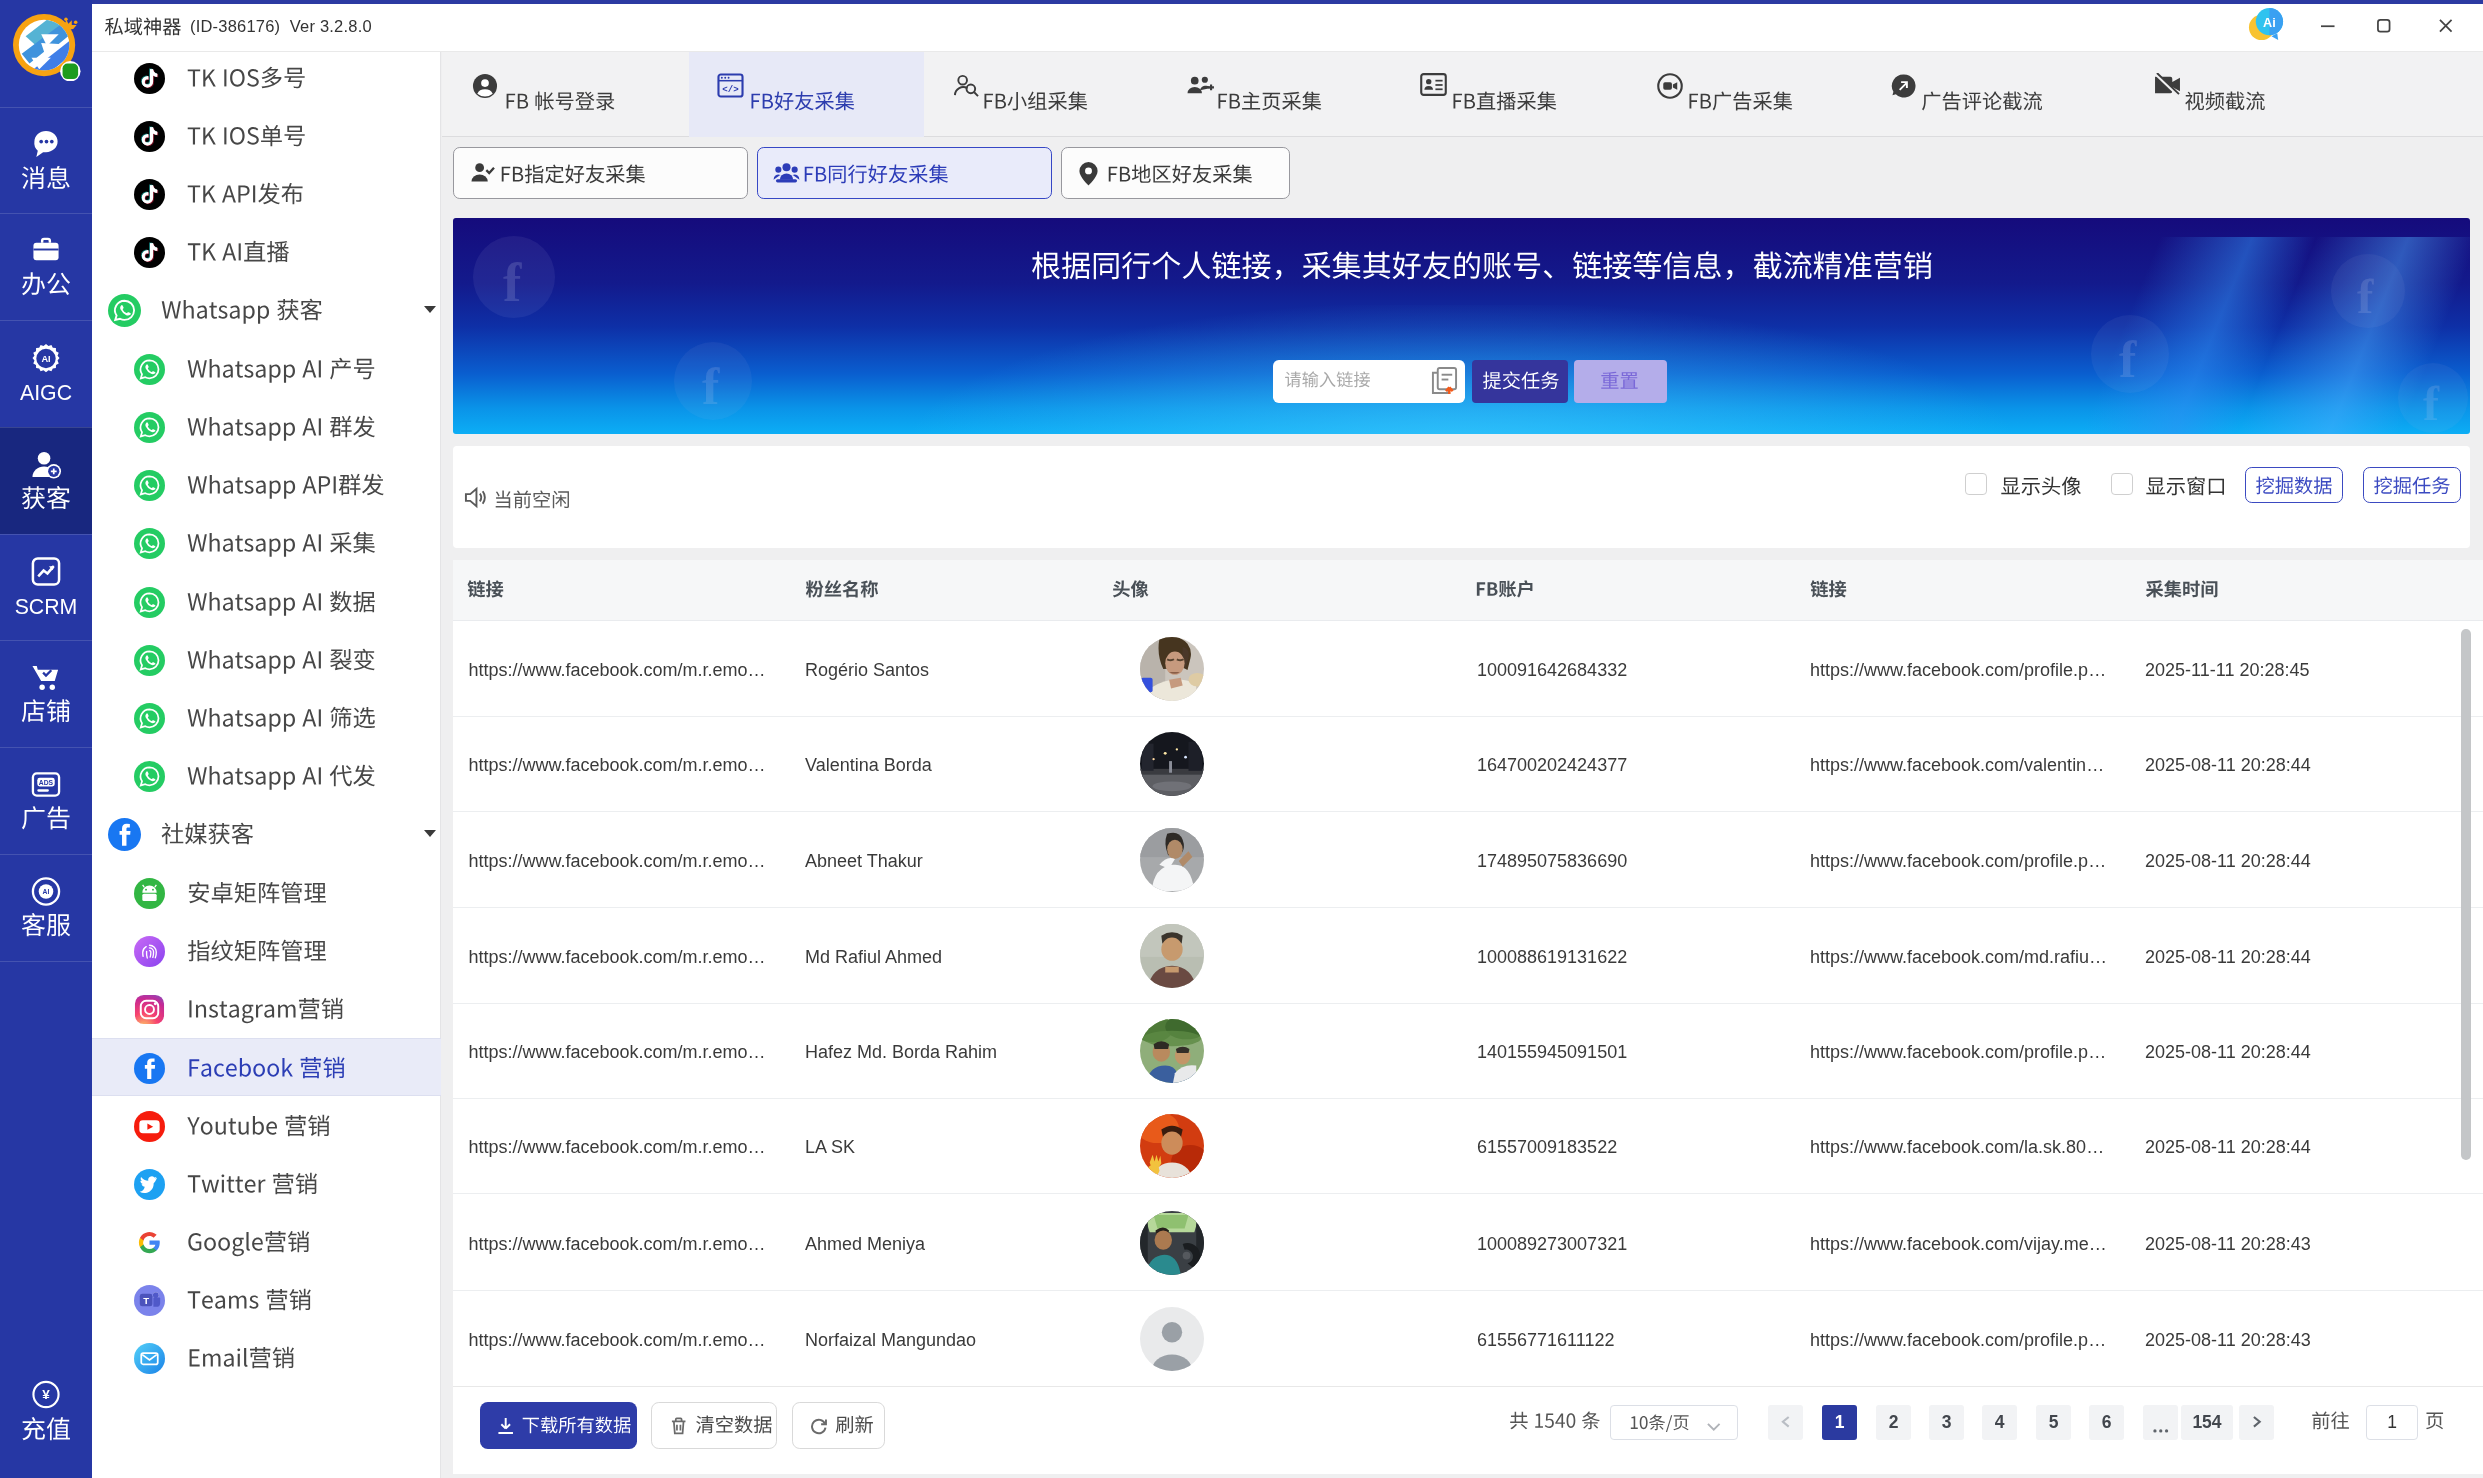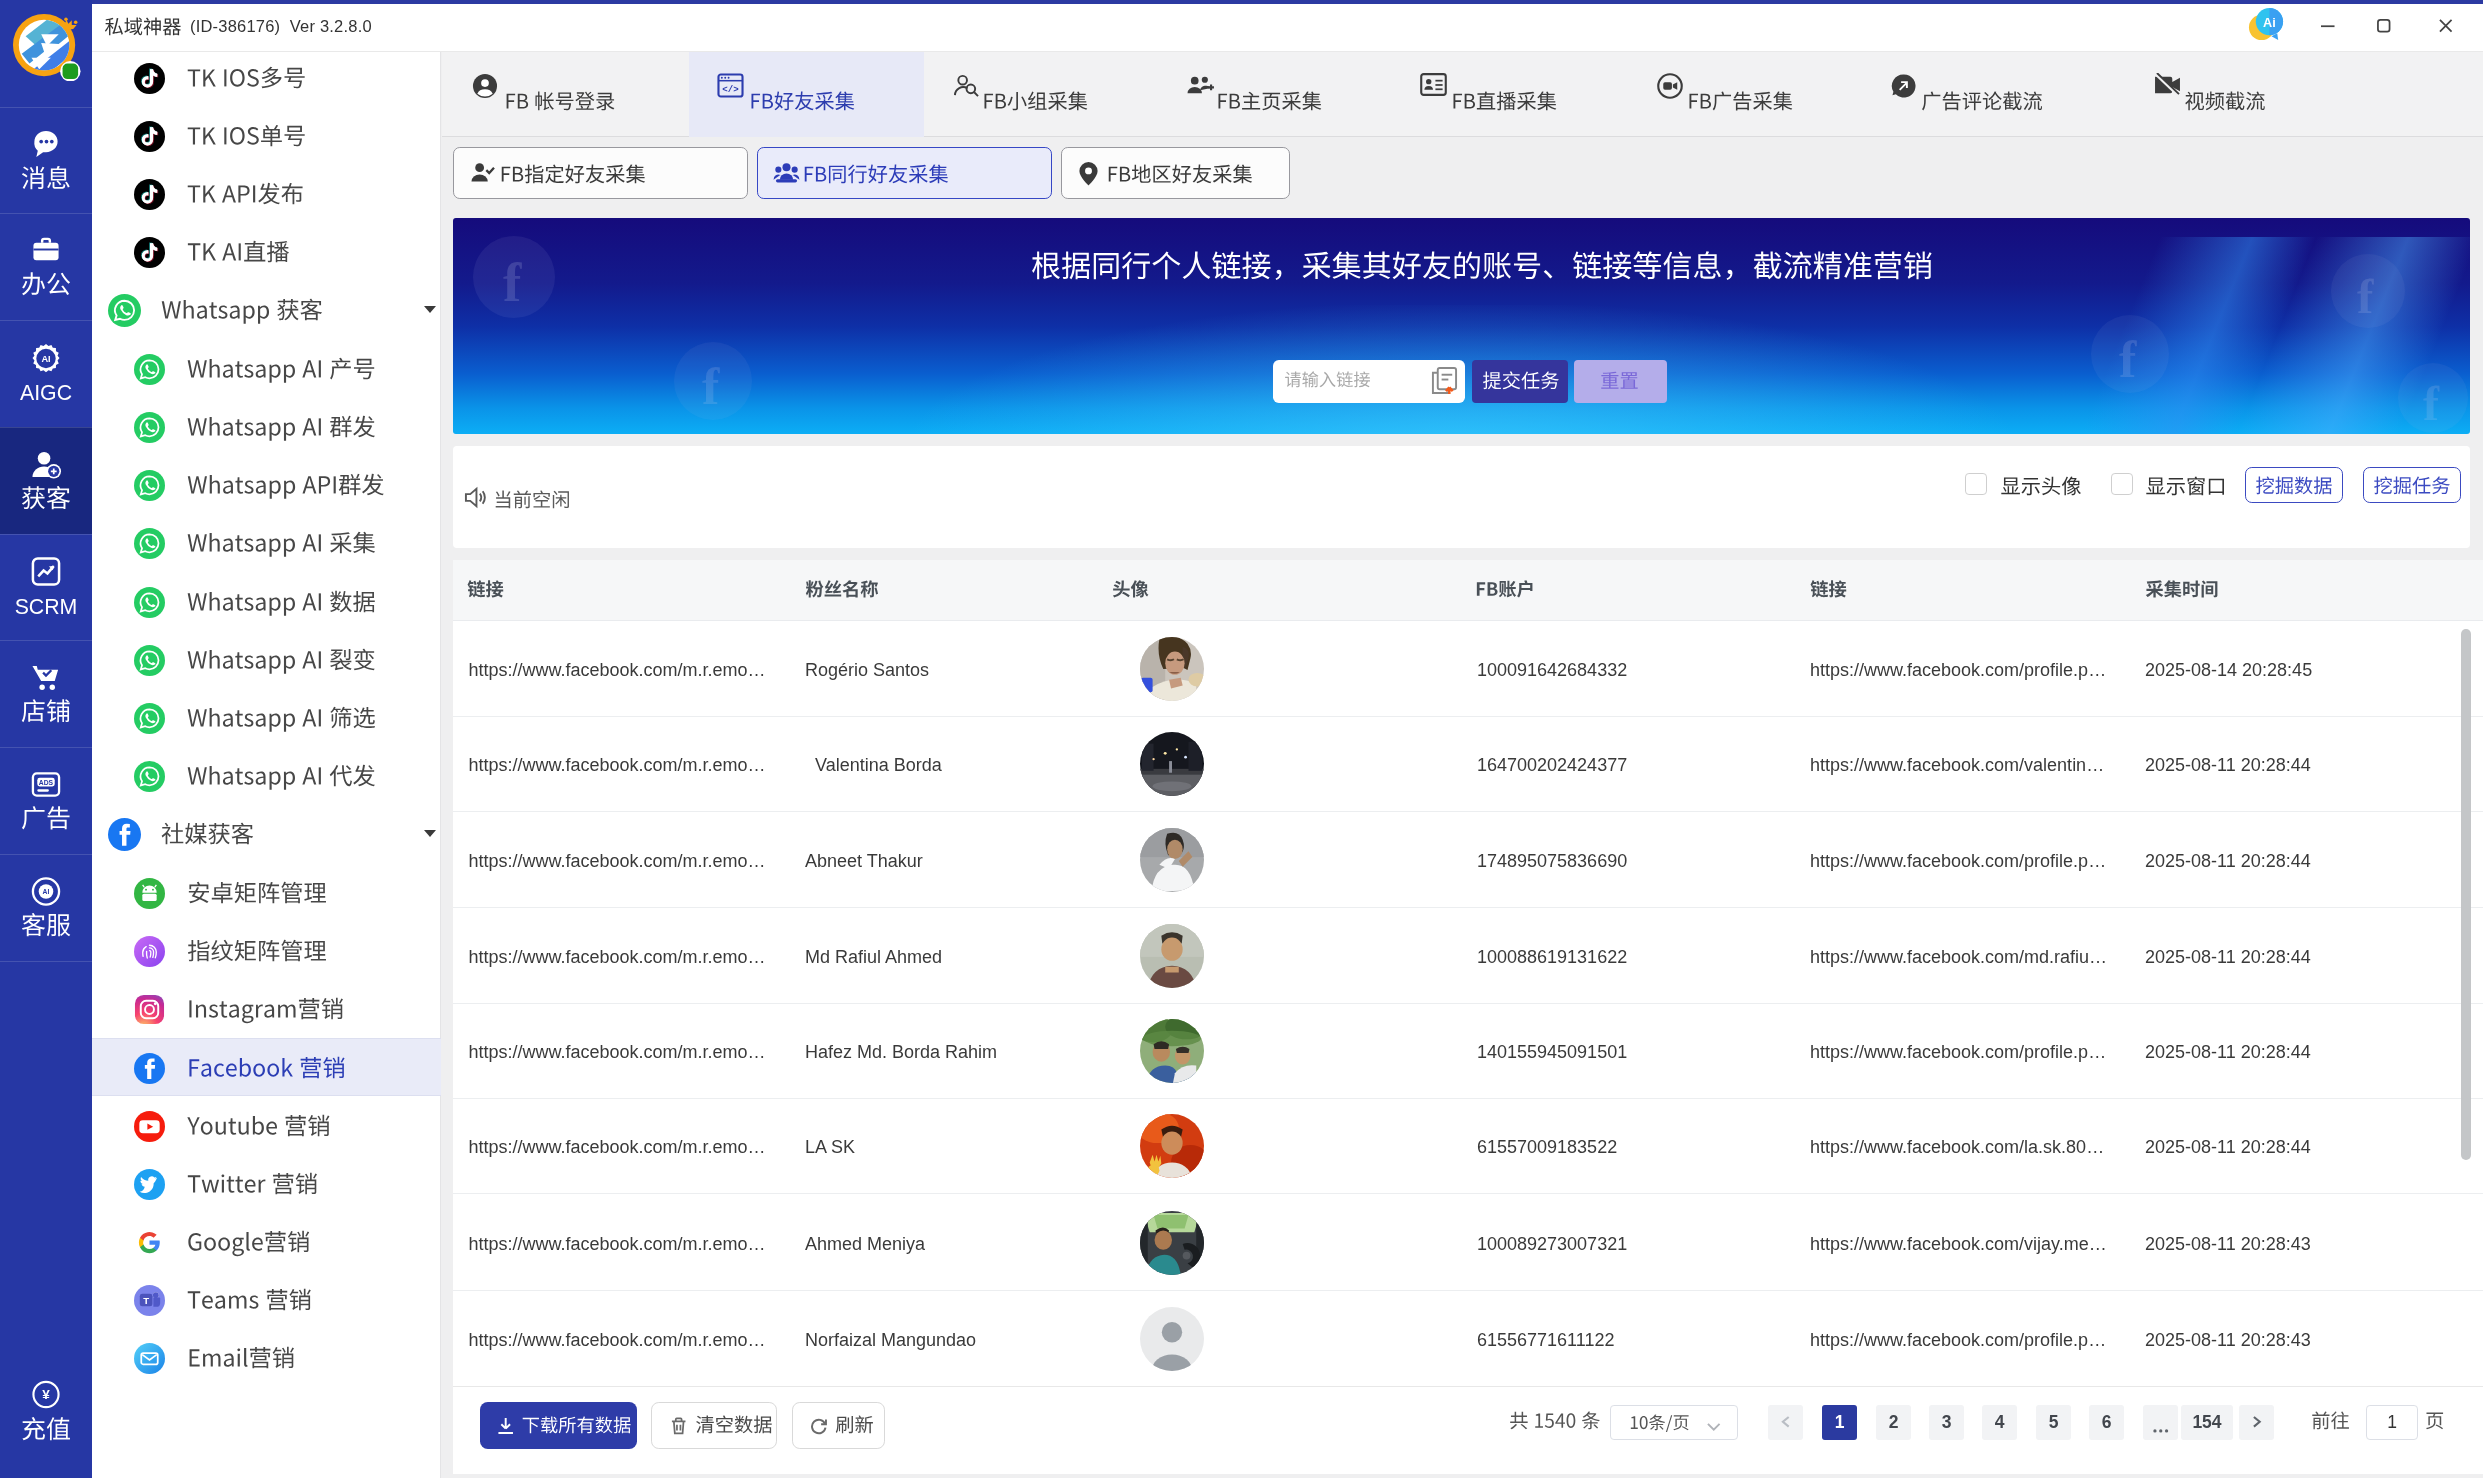--- a/index.html
+++ b/index.html
@@ -1358,25 +1358,25 @@
 <path d="M28 23 q4 2 7 0 M38 23 q4 2 7 0" stroke="#55422f" stroke-width="2" fill="none"></path>
 <path d="M30 36 q6 4 11 0" fill="#8a5f48"></path>
 <path d="M12 52 q22-14 46-4 v18 h-48z" fill="#ece7da"></path>
 <path d="M30 44 l12-2 2 8 -12 3z" fill="#c69a7e"></path>
 <rect x="1" y="42" width="12" height="15" rx="2" fill="#3450dd"></rect>
 <ellipse cx="59" cy="44" rx="9" ry="7" fill="#decba4"></ellipse>
           </g>
         </svg></div>
       <div class="ab" style="left:1024px;top:39px;">100091642684332</div>
       <div class="ab" style="left:1357px;top:39px;">https://www.facebook.com/profile.p…</div>
-      <div class="ab" style="left:1692px;top:39px;">2025-08-14 20:28:45</div>
+      <div class="ab" style="left:1692px;top:39px;">2025-11-11 20:28:45</div>
     </div>
     <div class="ab " style="left:453px;top:716px;width:2030px;height:96px;border-bottom:1px solid #eceef0;font-size:18px;color:#3a3a3a;">
       <div class="ab" style="left:15.5px;top:39px;">https://www.facebook.com/m.r.emo…</div>
-      <div class="ab" style="left:362px;top:39px;">Valentina Borda</div>
+      <div class="ab" style="left:352px;top:39px;">Valentina Borda</div>
       <div class="ab" style="left:687px;top:15.5px;"><svg width="64" height="64" viewBox="0 0 66 66">
           <clipPath id="avc1">
             <circle cx="33" cy="33" r="33"></circle>
           </clipPath>
           <g clip-path="url(#avc1)">
             <rect width="66" height="66" fill="#15171e"></rect>
 <rect x="0" y="42" width="66" height="24" fill="#5d5e63"></rect>
 <rect x="0" y="38" width="66" height="6" fill="#3a3b40"></rect>
 <rect x="2" y="12" width="12" height="28" fill="#23252e"></rect>
 <rect x="50" y="10" width="14" height="30" fill="#1d1f28"></rect>

